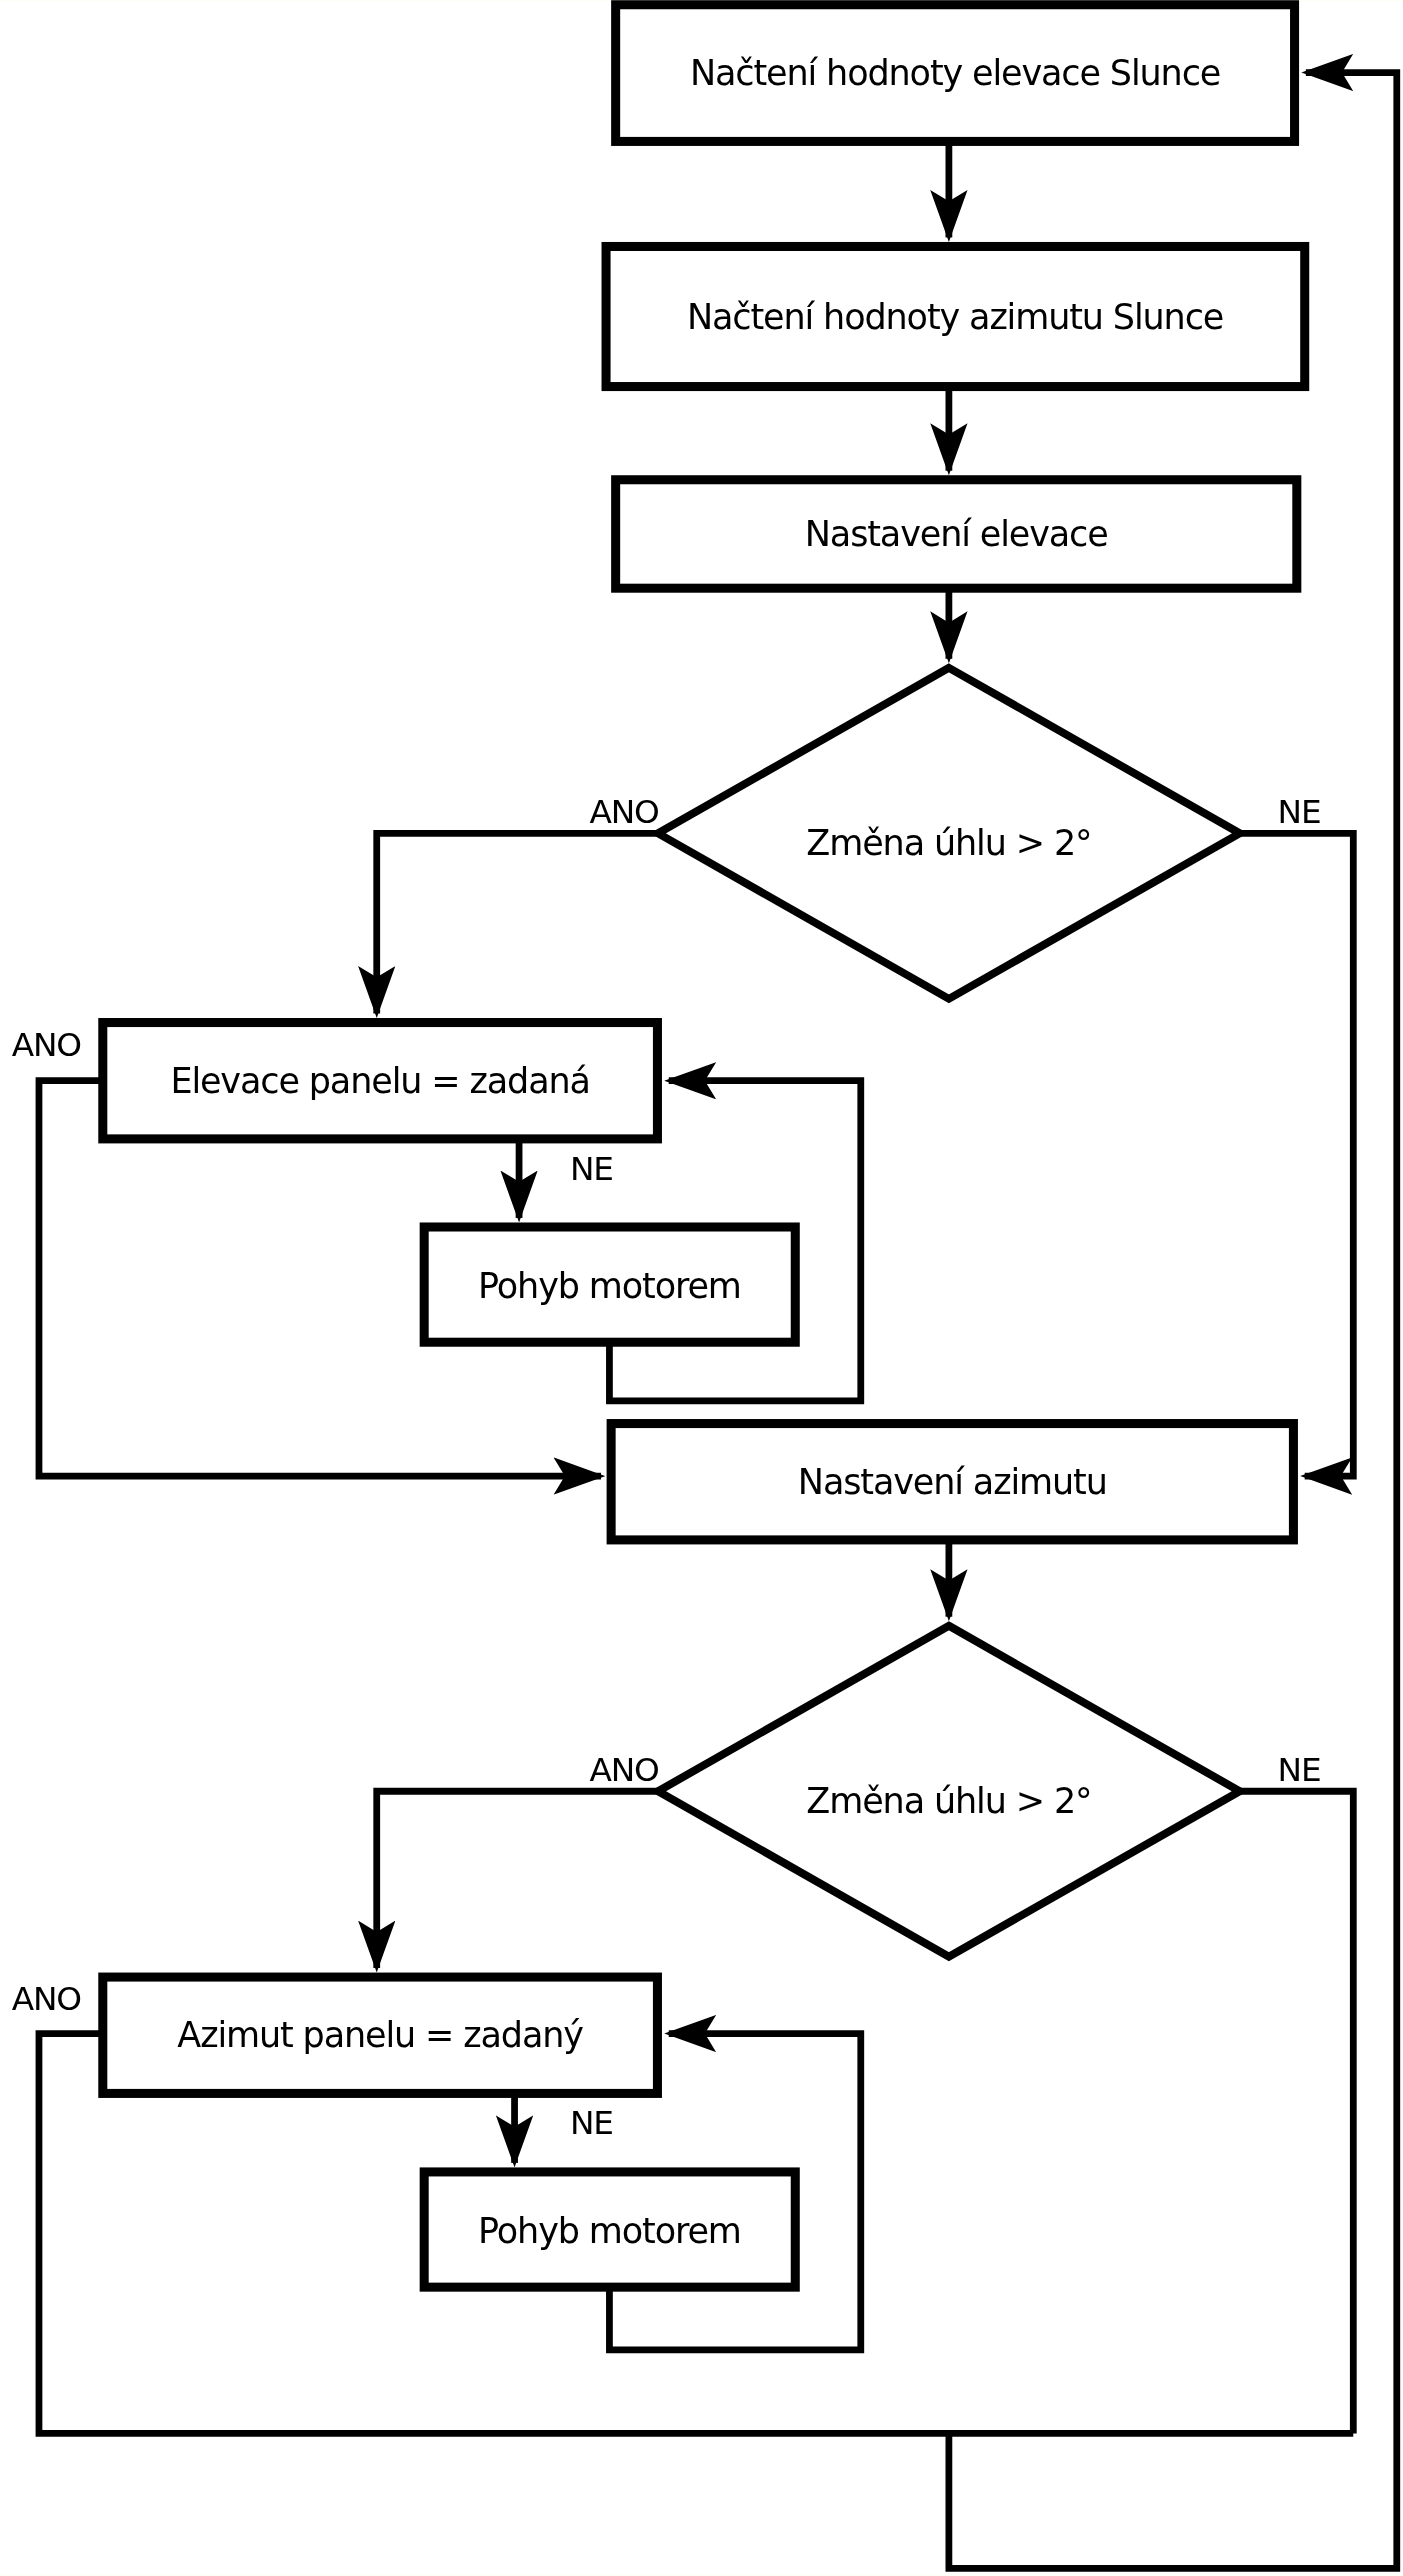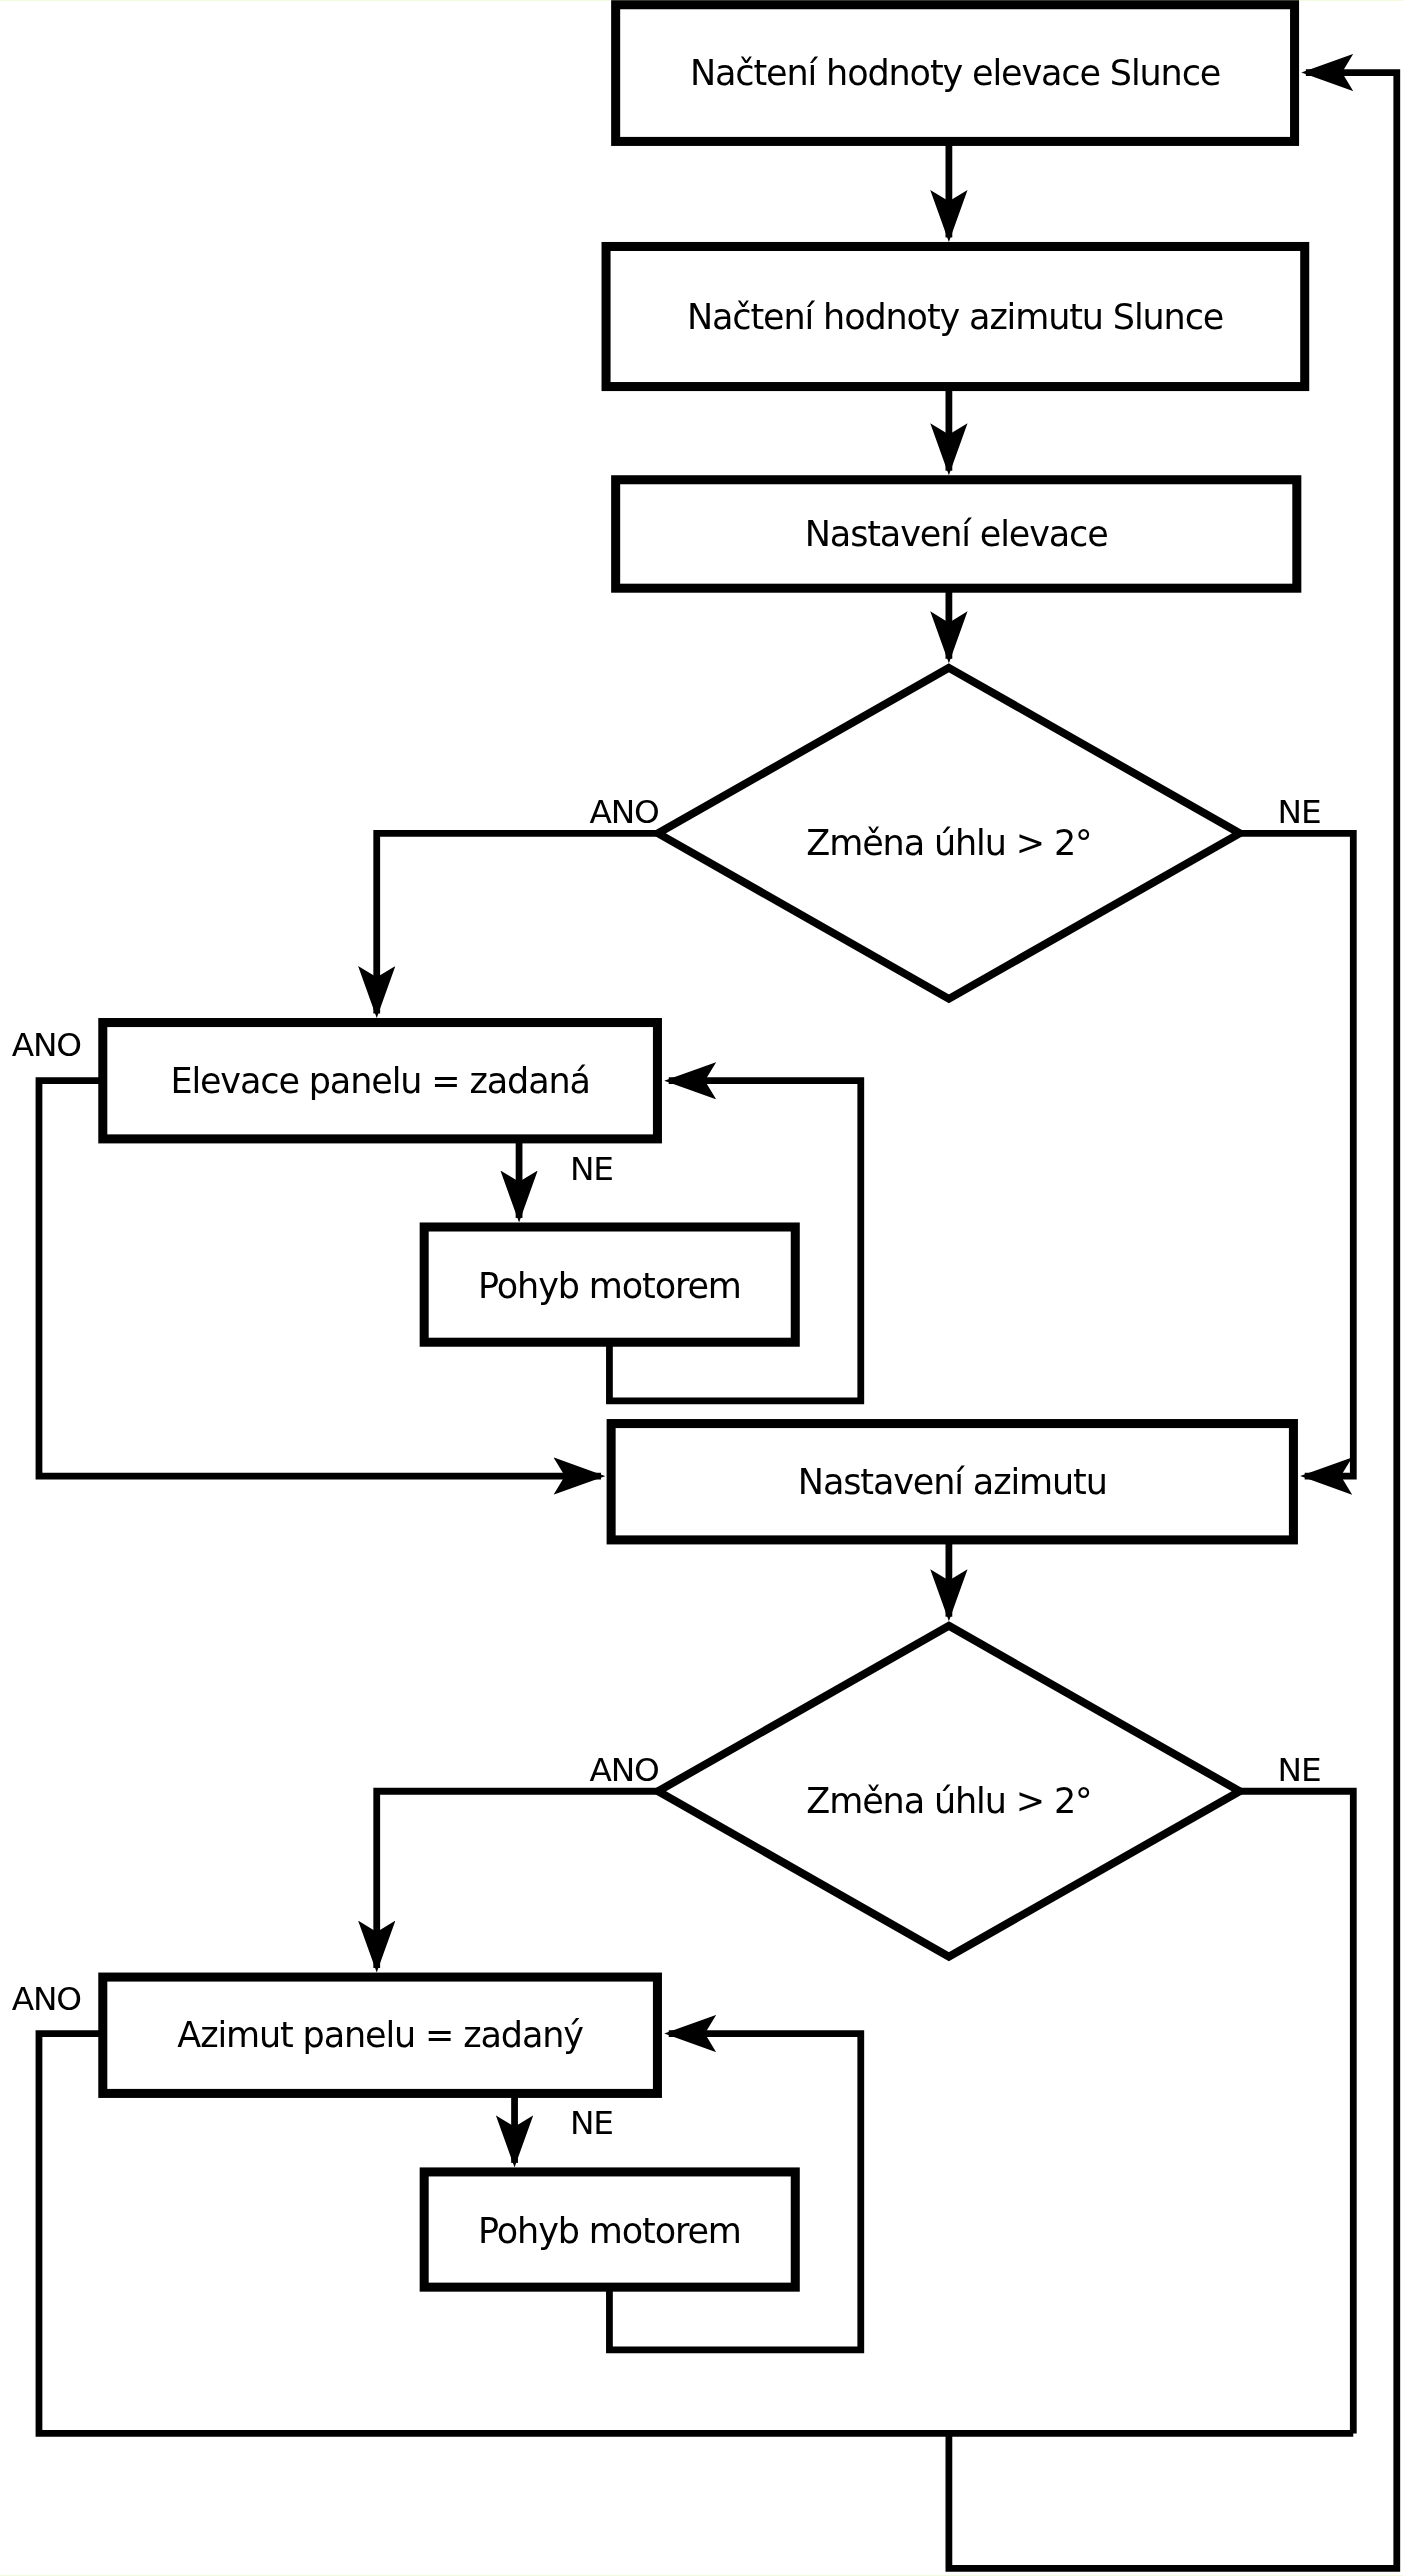--- a/index.html
+++ b/index.html
@@ -4,21 +4,21 @@
 <style>
   html, body {
     margin: 0;
     padding: 0;
     background: #ffffff;
     font-family: "DejaVu Sans", "Liberation Sans", sans-serif;
   }
   .page {
     width: 1403px;
     height: 2576px;
-    background: #bef264;
+    background: #fef9c3;
     position: relative;
   }
   svg { display: block; }
   .node-label {
     font-family: "DejaVu Sans", "Liberation Sans", sans-serif;
     font-size: 62px;
     letter-spacing: -2px;
     fill: #000000;
   }
   .branch-label {

